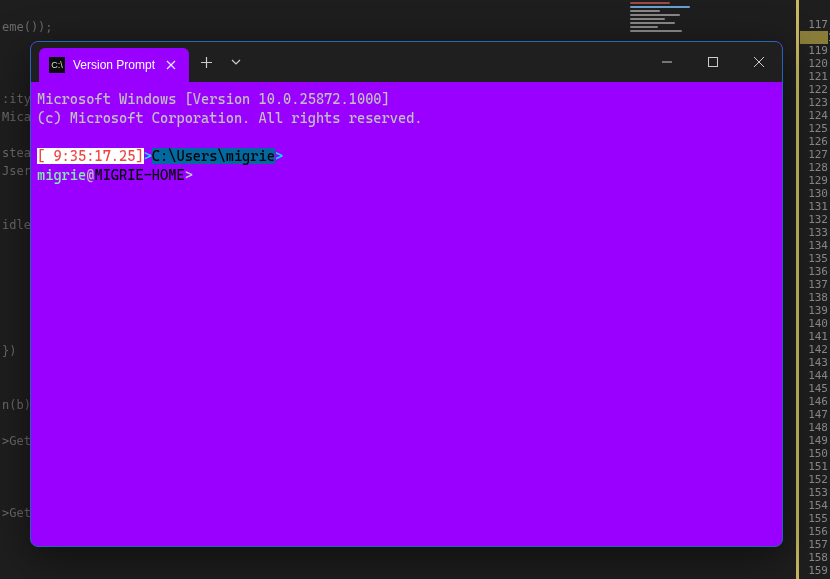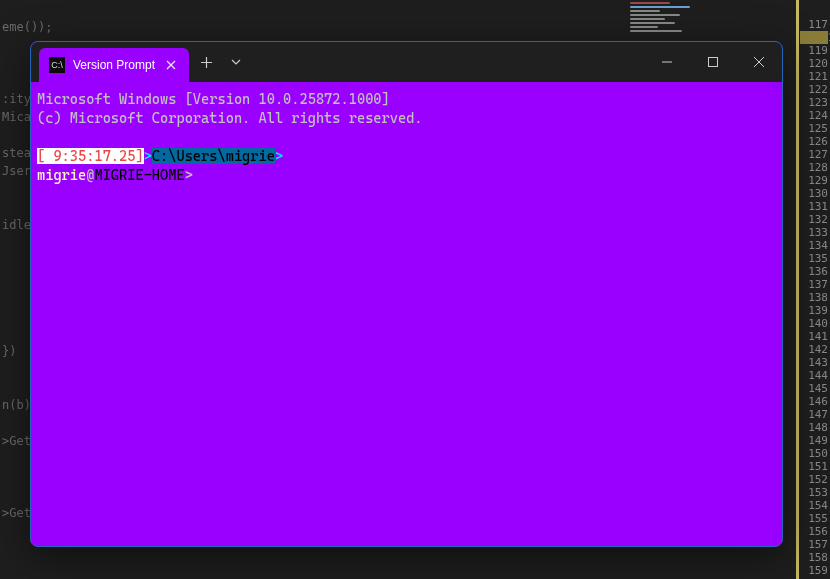--- a/index.html
+++ b/index.html
@@ -136,21 +136,21 @@
 .time-chip {
   background: #ffffff;
   color: #ef4444;
   padding: 0 0px;
 }
 .path-chip {
   background: #0369a1;
   color: #000;
 }
 .gt { color: #00e8ff; }
-.user { color: #fef9c3; }
+.user { color: #86efac; }
 .host { color: #000000; }
 </style>
 </head>
 <body>
 
 <div class="editor-bg">
   <div class="editor-code" id="code-lines">
 eme());
 
 

